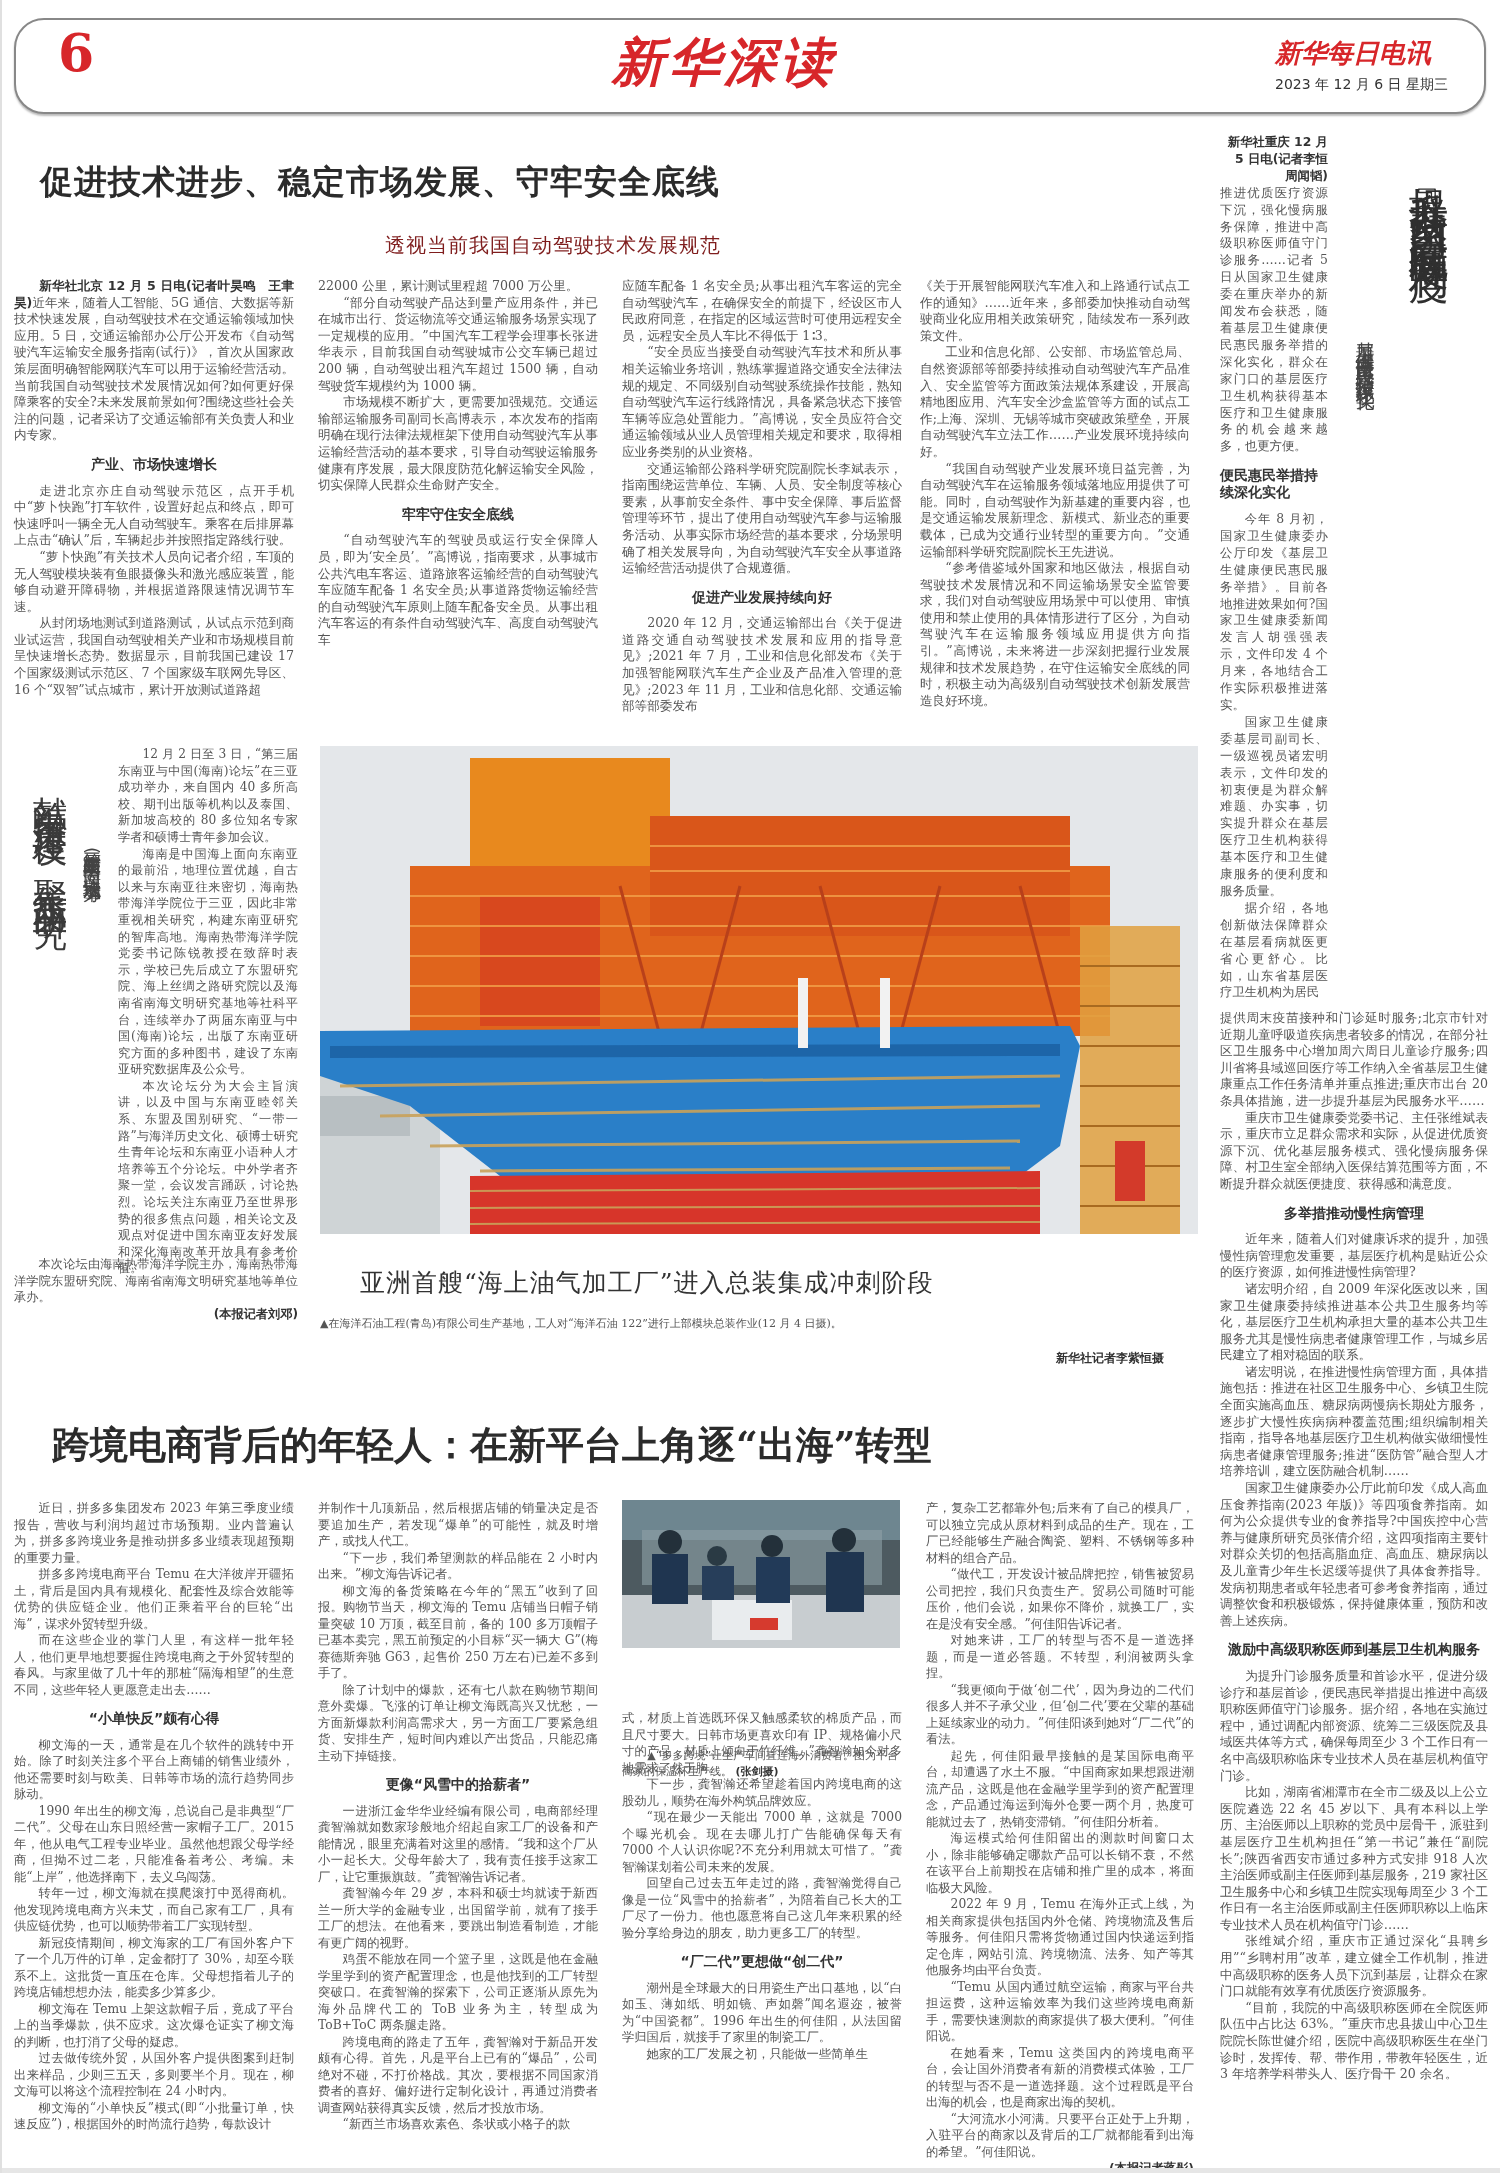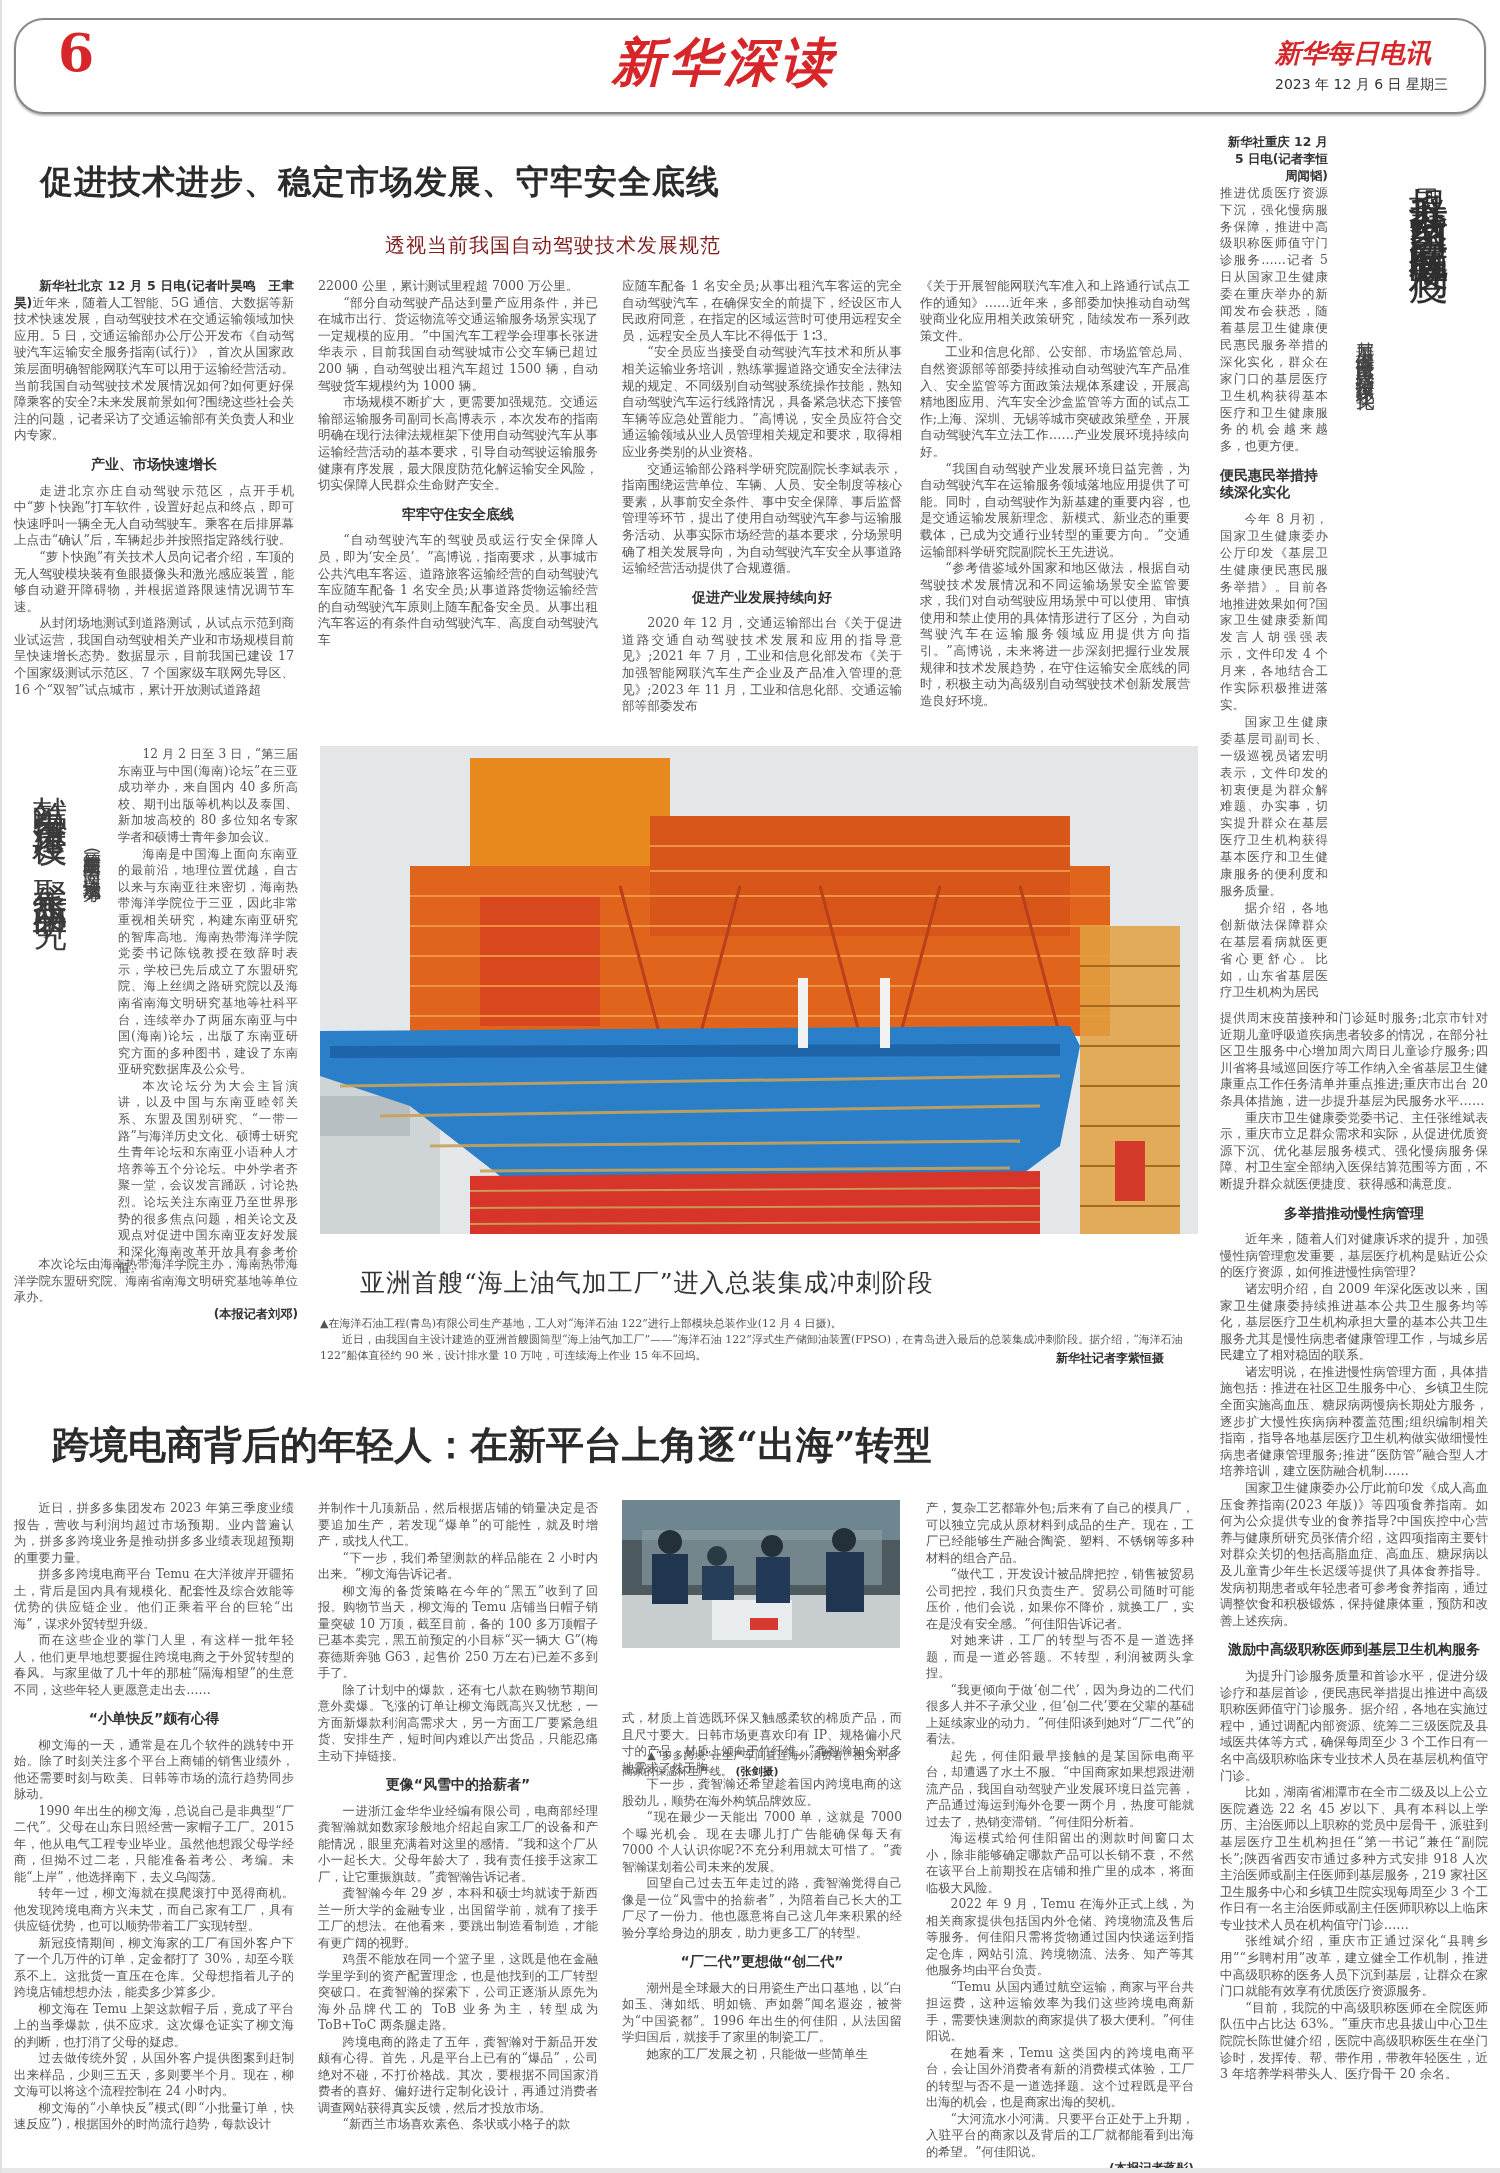--- a/index.html
+++ b/index.html
@@ -141,21 +141,20 @@
     <rect x="795" y="395" width="30" height="60" fill="#d33a2a"></rect>
 
     <rect x="478" y="232" width="10" height="70" fill="#f2f2f2"></rect>
     <rect x="560" y="232" width="10" height="70" fill="#f2f2f2"></rect>
   </svg>
 </div>
 
 <div class="abs headline" style="left:360px; top:1266px; font-size:25px; font-weight:normal; color:#333; letter-spacing:1px; white-space:nowrap;">亚洲首艘“海上油气加工厂”进入总装集成冲刺阶段</div>
 <div class="abs caption" style="left:320px; top:1316px; width:880px; font-size:11px; line-height:16px;">
   <div>▲在海洋石油工程(青岛)有限公司生产基地，工人对“海洋石油 122”进行上部模块总装作业(12 月 4 日摄)。</div>
-  <div style="text-indent:2em;">近日，由我国自主设计建造的亚洲首艘圆筒型“海上油气加工厂”——“海洋石油 122”浮式生产储卸油装置(FPSO)，在青岛进入最后的总装集成冲刺阶段。据介绍，“海洋石油 122”船体直径约 90 米，设计排水量 10 万吨，可连续海上作业 15 年不回坞。</div>
 </div>
 <div class="abs byline" style="left:1056px; top:1350px; font-size:12px;">新华社记者李紫恒摄</div>
 
 <div class="abs headline vert" style="left:1405px; top:156px; font-size:40px; font-weight:normal; color:#2f2f2f; letter-spacing:5px; line-height:48px;">提升群众『家门口』看病就医便利度</div>
 <div class="abs subhead vert" style="left:1353px; top:326px; font-size:19px; color:#444; letter-spacing:3px;">基层卫生健康便民惠民举措持续深化实化</div>
 
 <div class="abs body-text" style="left:1220px; top:134px; width:108px; font-size:12.4px; line-height:16.9px;">
   <p class="noindent" style="text-align:right;"><span class="lead-b">新华社重庆 12 月 5 日电(记者李恒　周闻韬)</span></p>
   <p class="noindent">推进优质医疗资源下沉，强化慢病服务保障，推进中高级职称医师值守门诊服务……记者 5 日从国家卫生健康委在重庆举办的新闻发布会获悉，随着基层卫生健康便民惠民服务举措的深化实化，群众在家门口的基层医疗卫生机构获得基本医疗和卫生健康服务的机会越来越多，也更方便。</p>
   <div class="sec-h" style="text-align:left;">便民惠民举措持续深化实化</div>
@@ -239,21 +238,21 @@
   <div class="sec-h">“厂二代”更想做“创二代”</div>
   <p>潮州是全球最大的日用瓷生产出口基地，以“白如玉、薄如纸、明如镜、声如磬”闻名遐迩，被誉为“中国瓷都”。1996 年出生的何佳阳，从法国留学归国后，就接手了家里的制瓷工厂。</p>
   <p>她家的工厂发展之初，只能做一些简单生</p>
 </div>
 
 <div class="abs body-text" style="left:926px; top:1500px; width:268px; font-size:12.3px; line-height:16.5px;">
   <p class="noindent">产，复杂工艺都靠外包;后来有了自己的模具厂，可以独立完成从原材料到成品的生产。现在，工厂已经能够生产融合陶瓷、塑料、不锈钢等多种材料的组合产品。</p>
   <p>“做代工，开发设计被品牌把控，销售被贸易公司把控，我们只负责生产。贸易公司随时可能压价，他们会说，如果你不降价，就换工厂，实在是没有安全感。”何佳阳告诉记者。</p>
   <p>对她来讲，工厂的转型与否不是一道选择题，而是一道必答题。不转型，利润被两头拿捏。</p>
   <p>“我更倾向于做‘创二代’，因为身边的二代们很多人并不子承父业，但‘创二代’要在父辈的基础上延续家业的动力。”何佳阳谈到她对“厂二代”的看法。</p>
-  <p>起先，何佳阳最早接触的是某国际电商平台，却遭遇了水土不服。“中国商家如果想跟进潮流产品，我国自动驾驶产业发展环境日益完善，产品通过海运到海外仓要一两个月，热度可能就过去了，热销变滞销。”何佳阳分析着。</p>
+  <p>起先，何佳阳最早接触的是某国际电商平台，却遭遇了水土不服。“中国商家如果想跟进潮流产品，这既是他在金融学里学到的资产配置理念，产品通过海运到海外仓要一两个月，热度可能就过去了，热销变滞销。”何佳阳分析着。</p>
   <p>海运模式给何佳阳留出的测款时间窗口太小，除非能够确定哪款产品可以长销不衰，不然在该平台上前期投在店铺和推广里的成本，将面临极大风险。</p>
   <p>2022 年 9 月，Temu 在海外正式上线，为相关商家提供包括国内外仓储、跨境物流及售后等服务。何佳阳只需将货物通过国内快递运到指定仓库，网站引流、跨境物流、法务、知产等其他服务均由平台负责。</p>
   <p>“Temu 从国内通过航空运输，商家与平台共担运费，这种运输效率为我们这些跨境电商新手，需要快速测款的商家提供了极大便利。”何佳阳说。</p>
   <p>在她看来，Temu 这类国内的跨境电商平台，会让国外消费者有新的消费模式体验，工厂的转型与否不是一道选择题。这个过程既是平台出海的机会，也是商家出海的契机。</p>
   <p>“大河流水小河满。只要平台正处于上升期，入驻平台的商家以及背后的工厂就都能看到出海的希望。”何佳阳说。</p>
   <div class="byline">(本报记者蒋彤)</div>
 </div>
 
 <div class="abs rule" style="left:0; top:2168px; width:1500px; height:5px; background:#e6e6e6;"></div>
 <div class="abs rule" style="left:0; top:0; width:2px; height:2173px; background:#e0e0e0;"></div>

